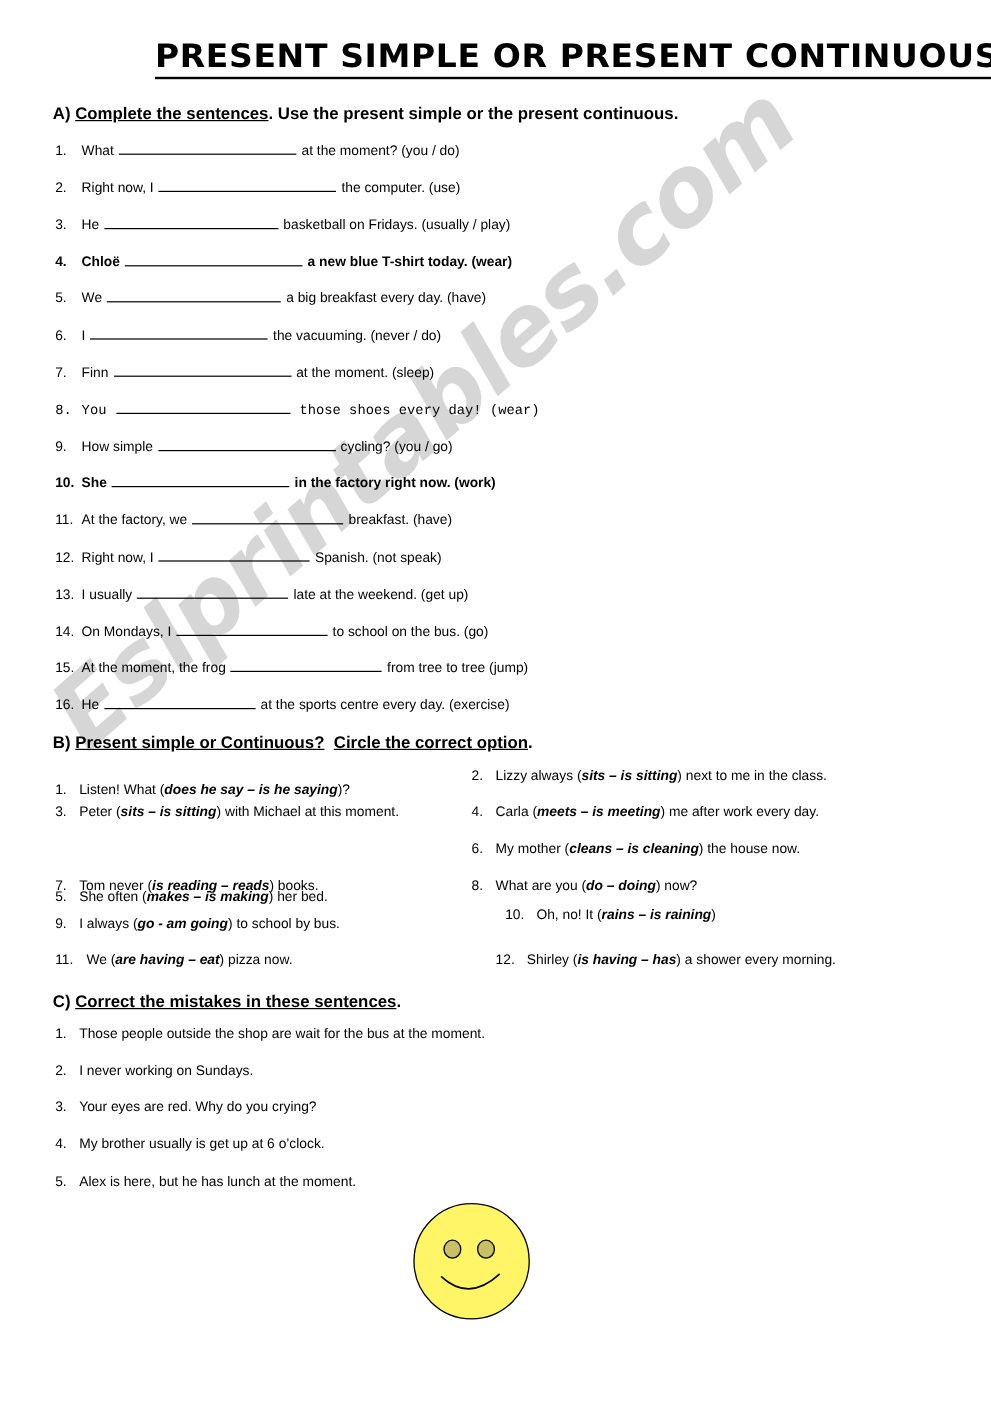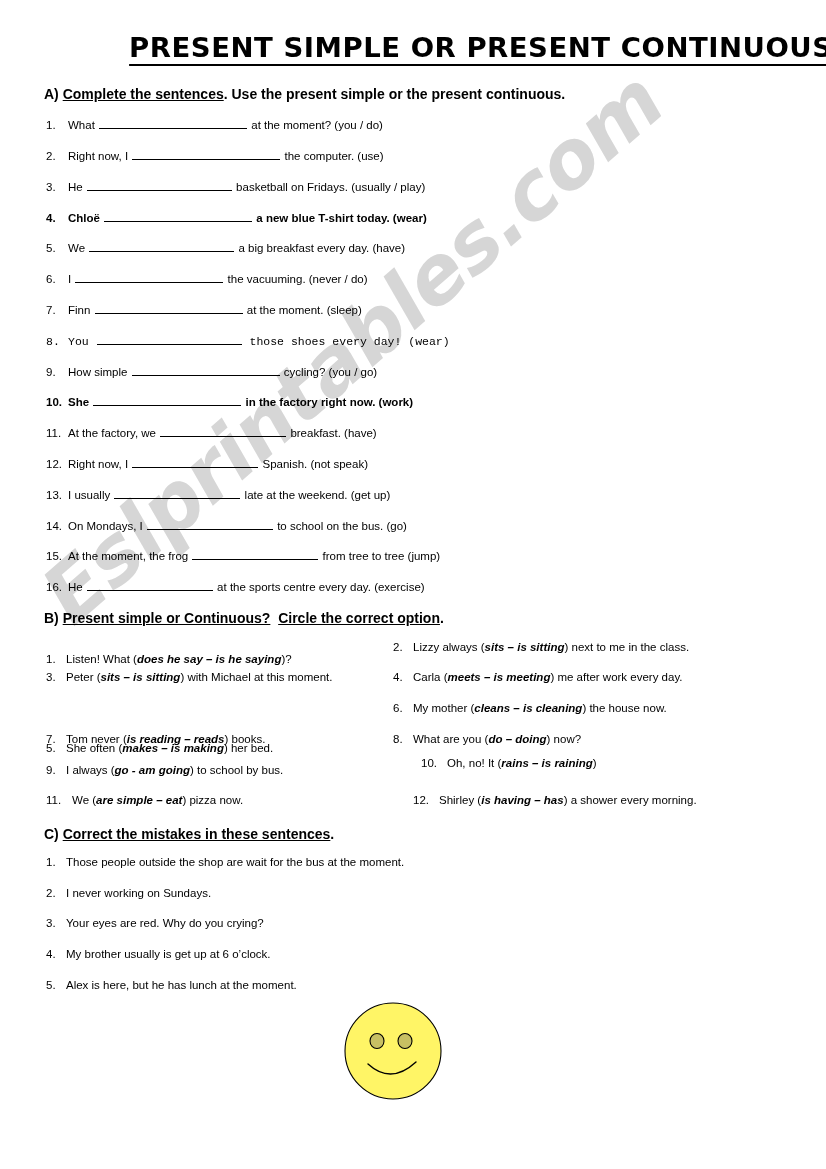--- a/index.html
+++ b/index.html
@@ -152,21 +152,21 @@
         <div class="row" style="left: 46px; top: 641px; margin-top: 12px;"><span class="num" style="width: 20px;">1.</span><span>Listen! What (</span><span class="bi">does he say – is he saying</span><span>)?</span></div>
         <div class="row" style="left: 393px; top: 641px;"><span class="num" style="width: 20px;">2.</span><span>Lizzy always (</span><span class="bi">sits – is sitting</span><span>) next to me in the class.</span></div>
         <div class="row" style="left: 46px; top: 671px;"><span class="num" style="width: 20px;">3.</span><span>Peter (</span><span class="bi">sits – is sitting</span><span>) with Michael at this moment.</span></div>
         <div class="row" style="left: 393px; top: 671px;"><span class="num" style="width: 20px;">4.</span><span>Carla (</span><span class="bi">meets – is meeting</span><span>) me after work every day.</span></div>
         <div class="row" style="left: 46px; top: 722px; margin-top: 20px;"><span class="num" style="width: 20px;">5.</span><span>She often (</span><span class="bi">makes – is making</span><span>) her bed.</span></div>
         <div class="row" style="left: 393px; top: 702px;"><span class="num" style="width: 20px;">6.</span><span>My mother (</span><span class="bi">cleans – is cleaning</span><span>) the house now.</span></div>
         <div class="row" style="left: 46px; top: 733px;"><span class="num" style="width: 20px;">7.</span><span>Tom never (</span><span class="bi">is reading – reads</span><span>) books.</span></div>
         <div class="row" style="left: 393px; top: 733px;"><span class="num" style="width: 20px;">8.</span><span>What are you (</span><span class="bi">do – doing</span><span>) now?</span></div>
         <div class="row" style="left: 46px; top: 764px;"><span class="num" style="width: 20px;">9.</span><span>I always (</span><span class="bi">go - am going</span><span>) to school by bus.</span></div>
         <div class="row" style="left: 393px; top: 757px; margin-left: 28px;"><span class="num" style="width: 26px;">10.</span><span>Oh, no! It (</span><span class="bi">rains – is raining</span><span>)</span></div>
-        <div class="row" style="left: 46px; top: 794px;"><span class="num" style="width: 26px;">11.</span><span>We (</span><span class="bi">are simple – eat</span><span>) pizza now.</span></div>
+        <div class="row" style="left: 46px; top: 794px;"><span class="num" style="width: 26px;">11.</span><span>We (</span><span class="bi">are having – eat</span><span>) pizza now.</span></div>
         <div class="row" style="left: 393px; top: 794px; margin-left: 20px;"><span class="num" style="width: 26px;">12.</span><span>Shirley (</span><span class="bi">is having – has</span><span>) a shower every morning.</span></div>
       </div>
 
     <div class="sec-head" style="left:44px; top:826px;">
       <span class="n">C)</span>
       <span class="u">Correct the mistakes in these sentences</span><span>.</span>
     </div>
 
     <div id="section-c-items">
         <div class="row" style="left: 46px; top: 856px;"><span class="num" style="width: 20px;">1.</span><span>Those people outside the shop are wait for the bus at the moment.</span></div>

